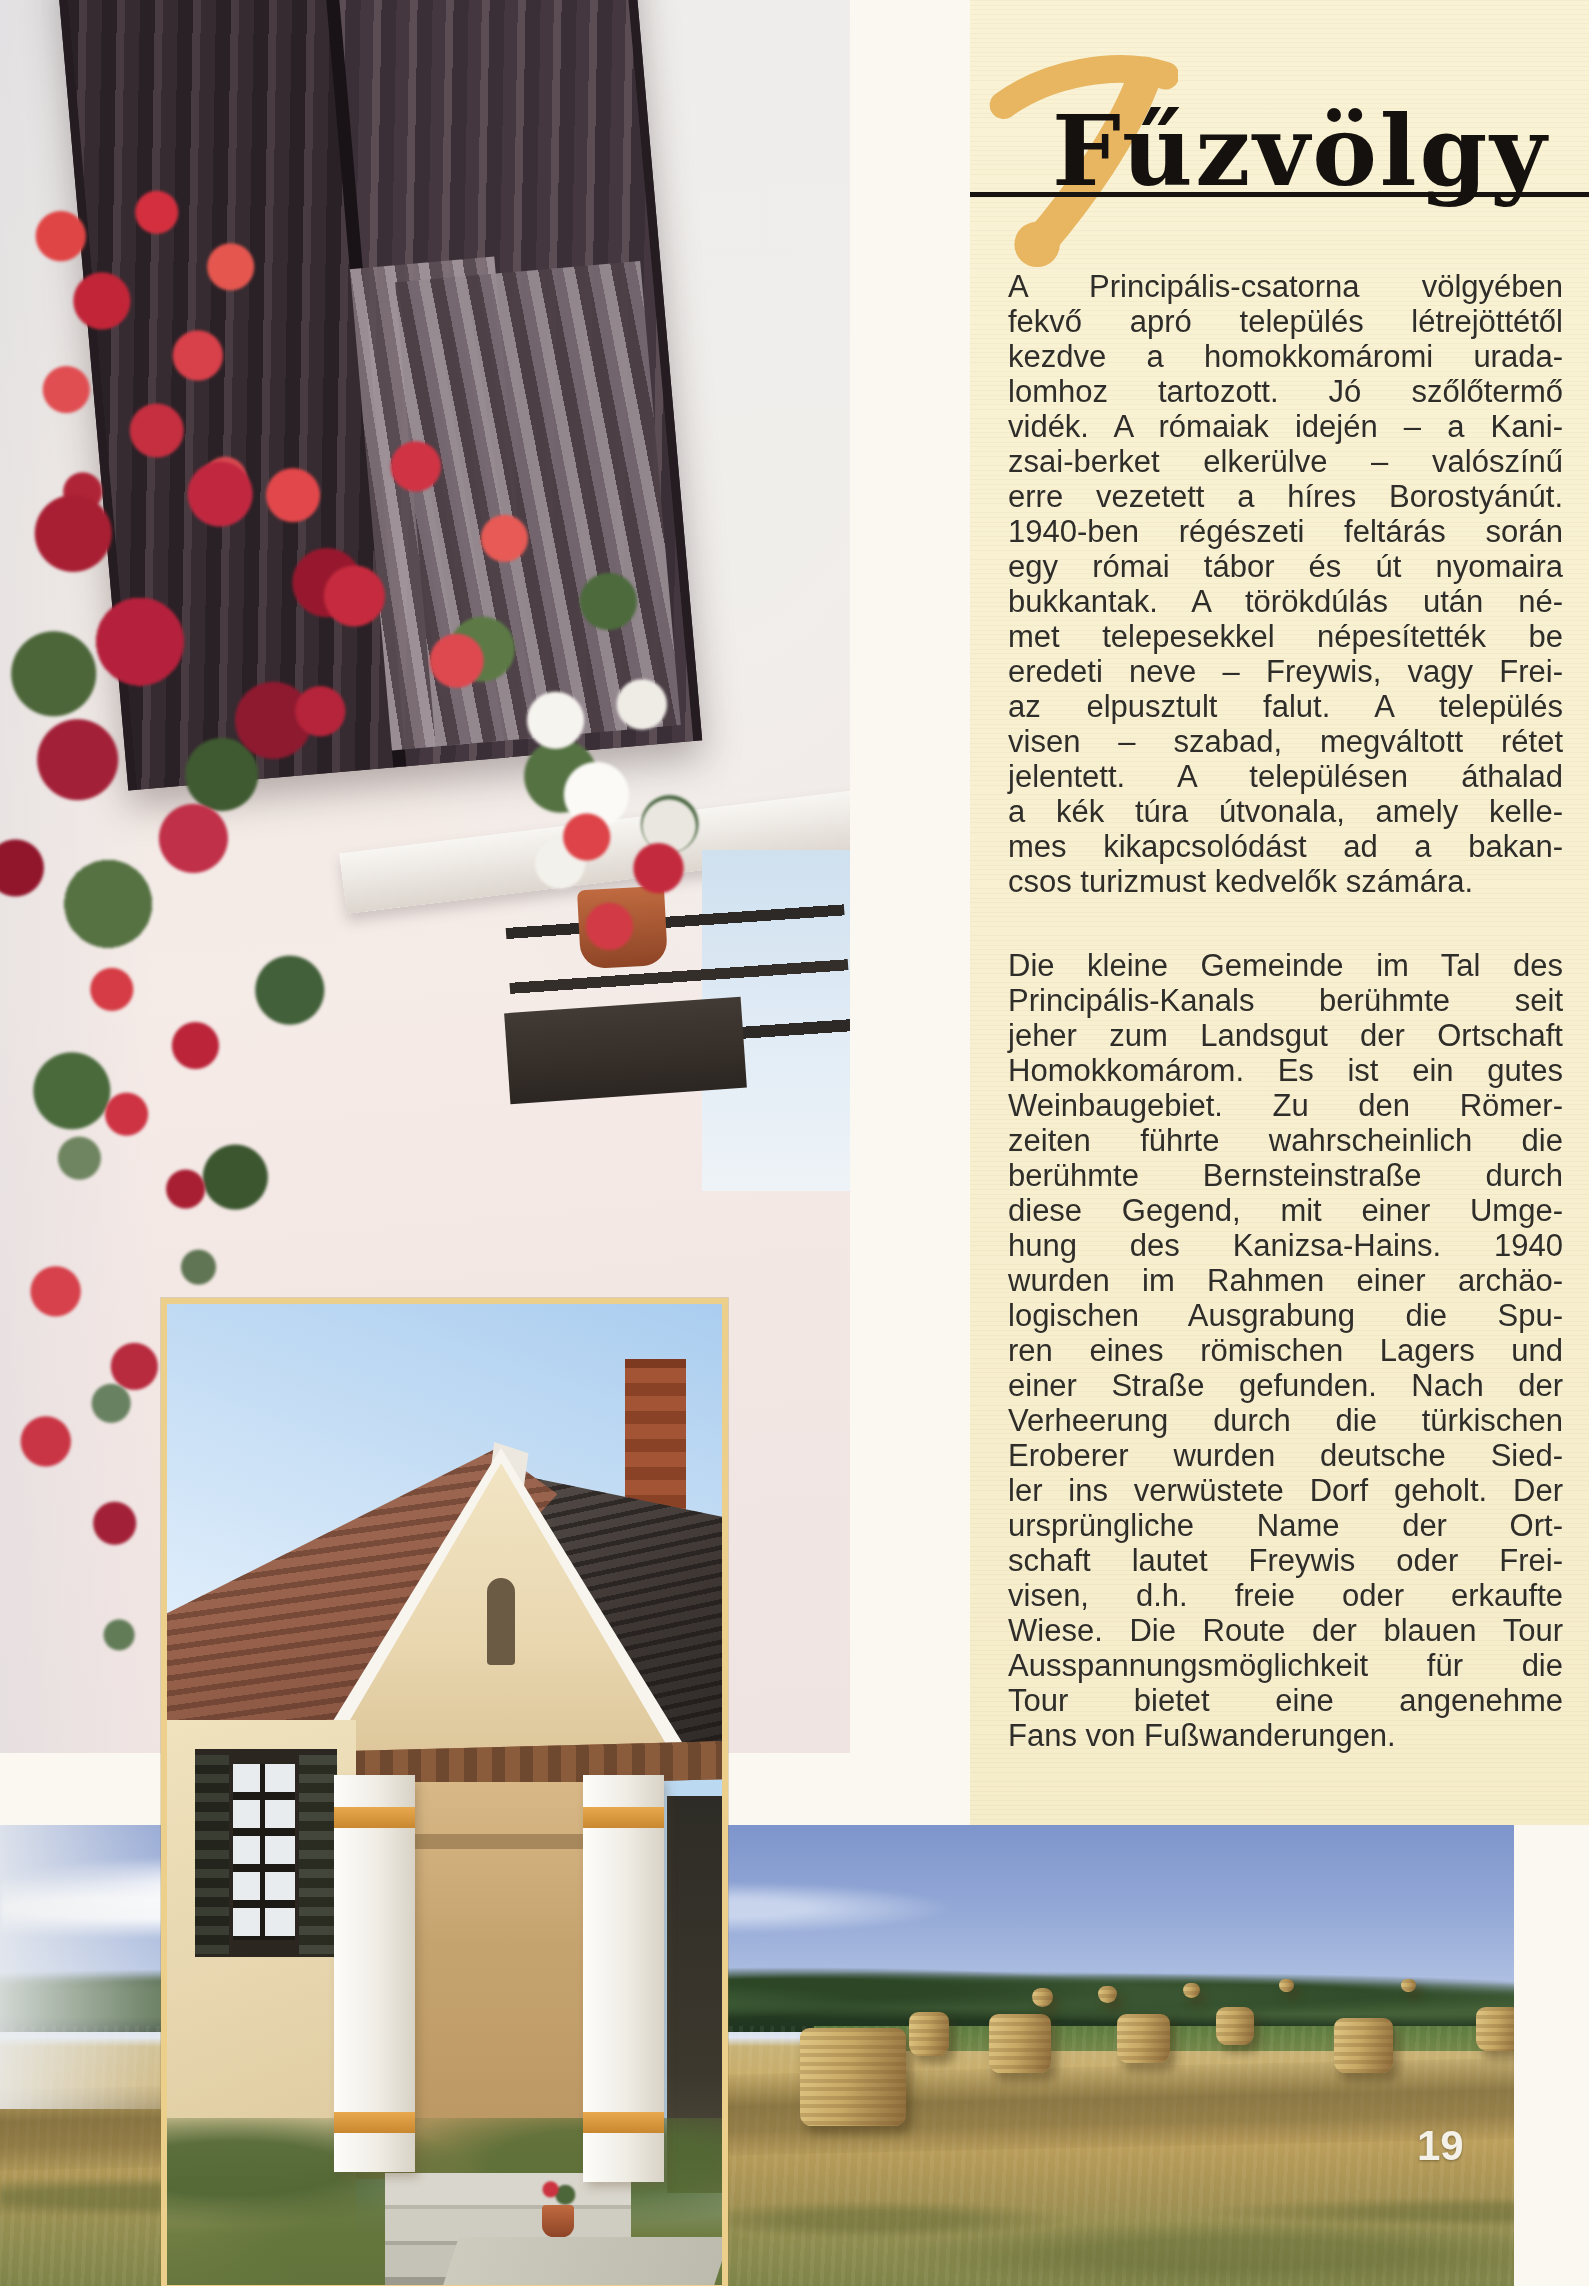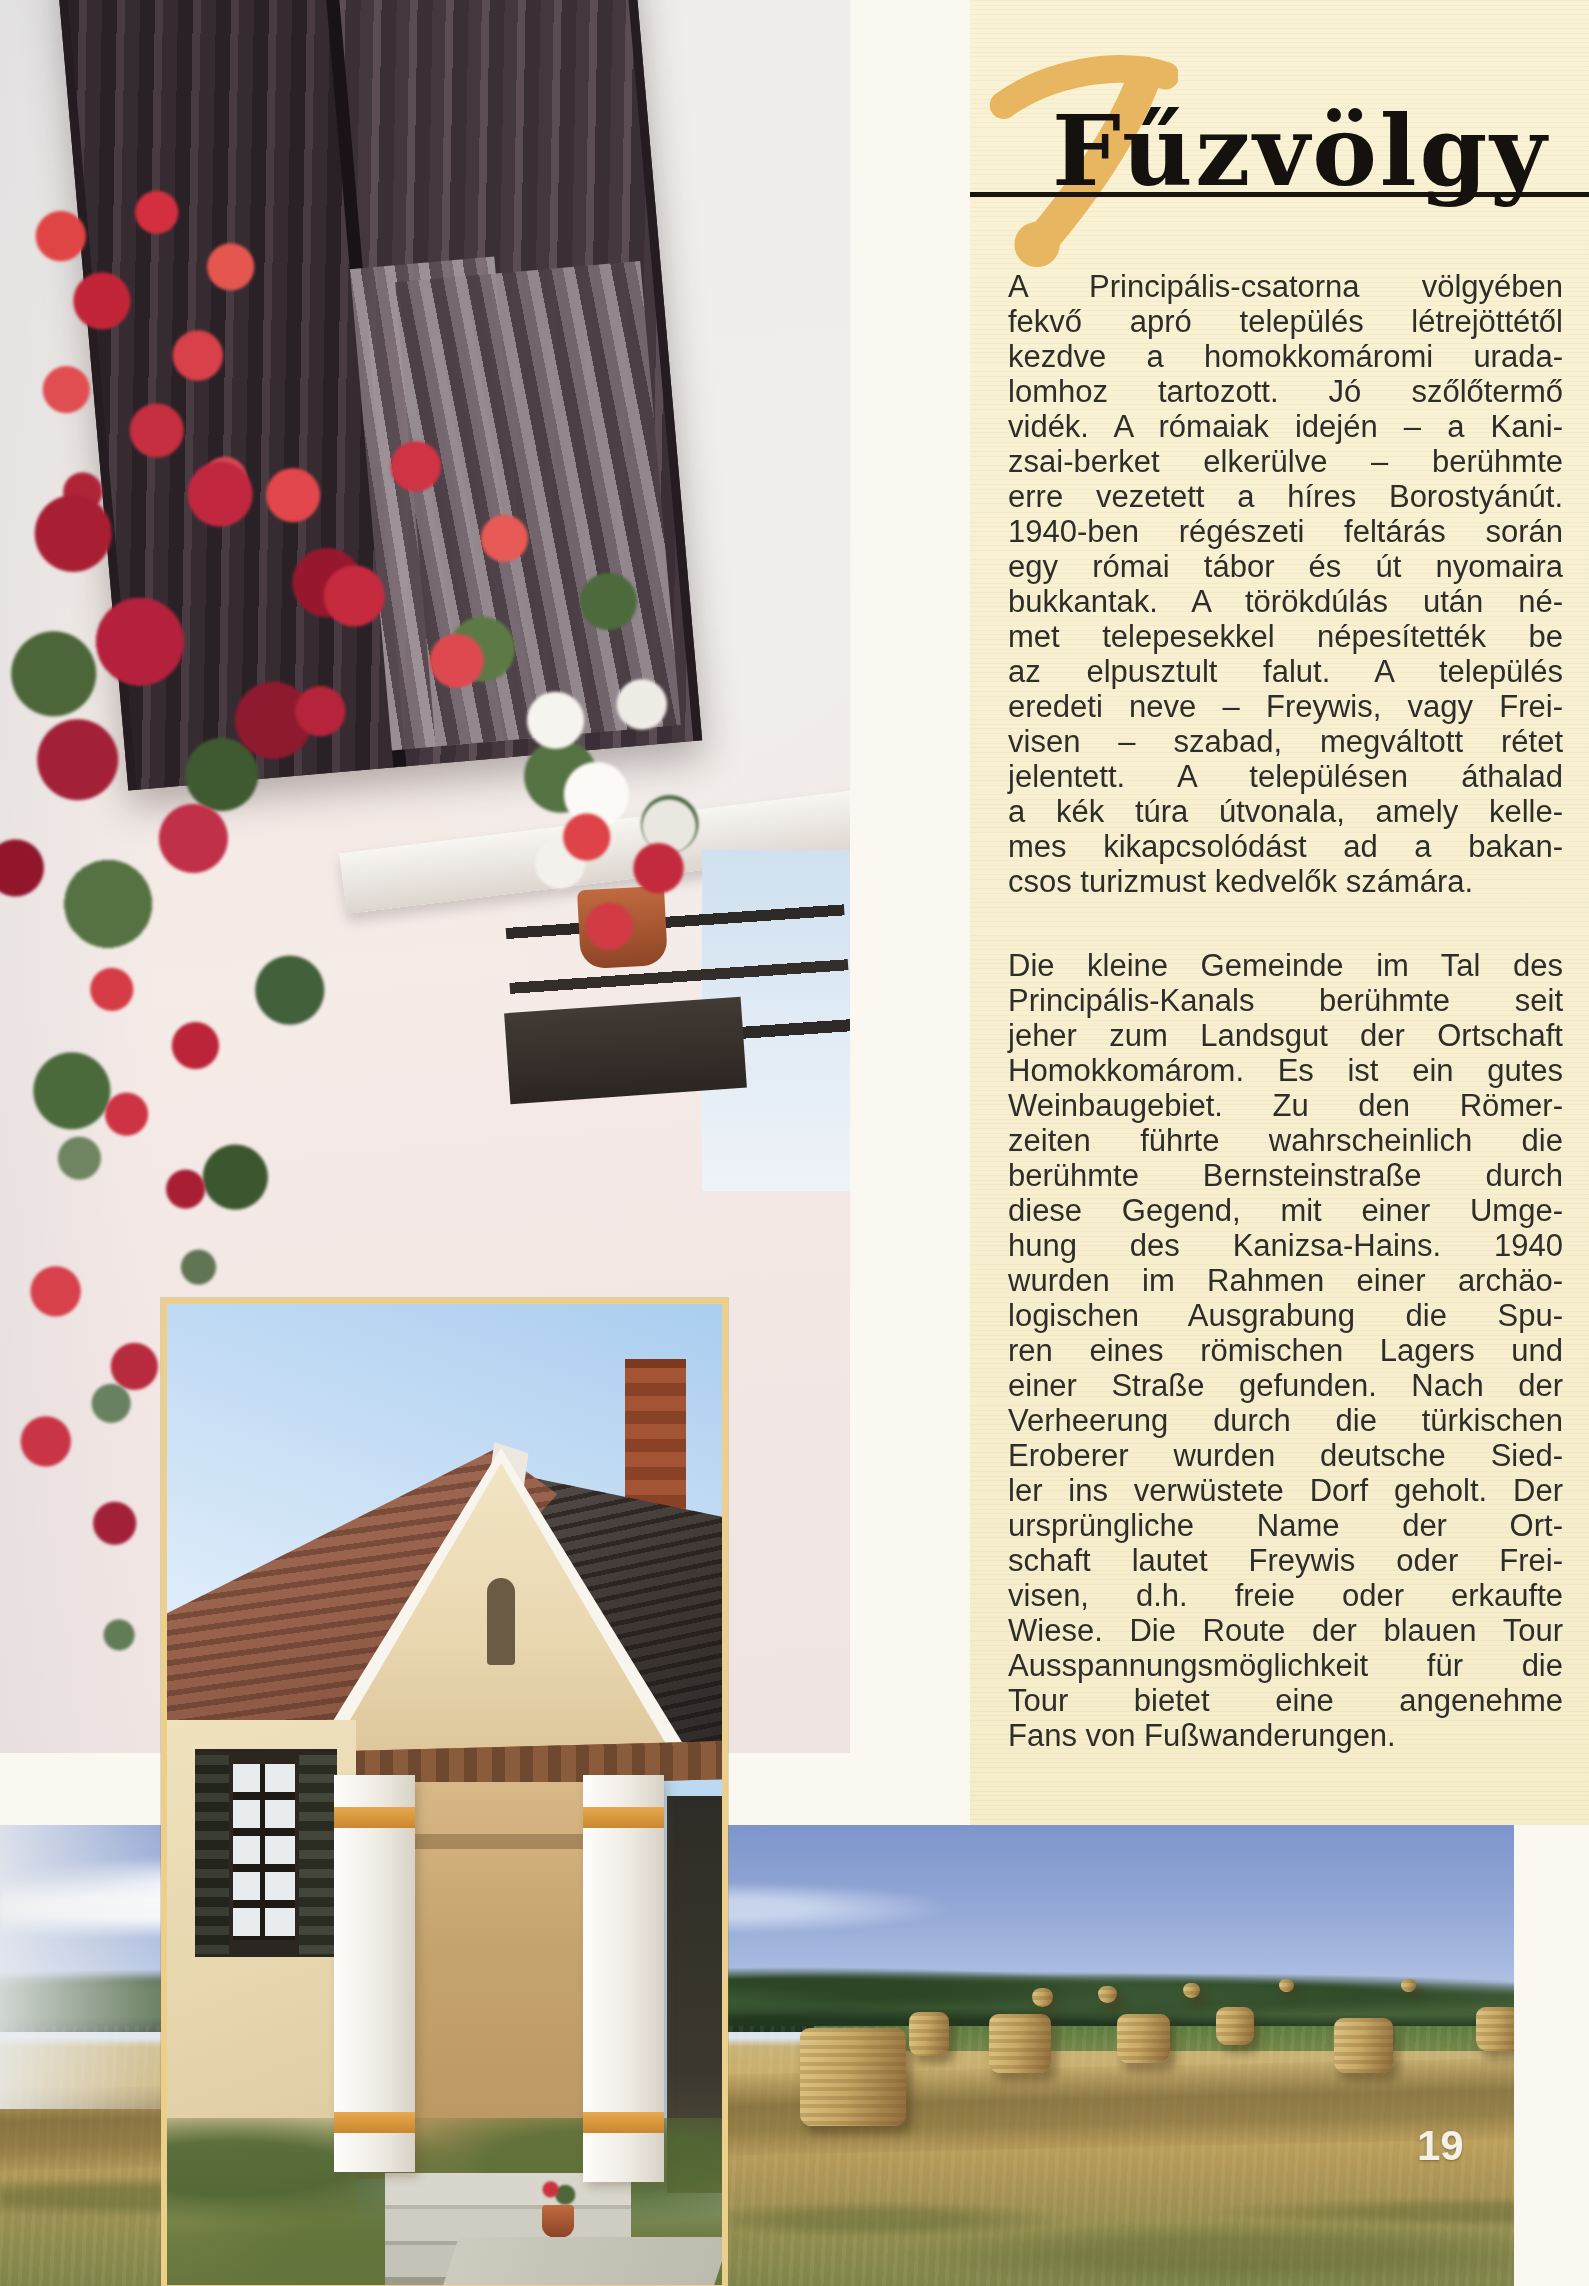--- a/index.html
+++ b/index.html
@@ -339,28 +339,28 @@
       <circle cx="48" cy="203" r="23" fill="#e8b560"></circle>
     </svg>
     <div class="title-rule"></div>
     <h1 class="title">Fűzvölgy</h1>
     <div class="para para-hu">
         <div class="jline">A Principális-csatorna völgyében</div>
         <div class="jline">fekvő apró település létrejöttétől</div>
         <div class="jline">kezdve a homokkomáromi urada-</div>
         <div class="jline">lomhoz tartozott. Jó szőlőtermő</div>
         <div class="jline">vidék. A rómaiak idején – a Kani-</div>
-        <div class="jline">zsai-berket elkerülve – berühmte</div>
+        <div class="jline">zsai-berket elkerülve – valószínű</div>
         <div class="jline">erre vezetett a híres Borostyánút.</div>
         <div class="jline">1940-ben régészeti feltárás során</div>
         <div class="jline">egy római tábor és út nyomaira</div>
         <div class="jline">bukkantak. A törökdúlás után né-</div>
         <div class="jline">met telepesekkel népesítették be</div>
+        <div class="jline">eredeti neve – Freywis, vagy Frei-</div>
         <div class="jline">az elpusztult falut. A település</div>
-        <div class="jline">eredeti neve – Freywis, vagy Frei-</div>
         <div class="jline">visen – szabad, megváltott rétet</div>
         <div class="jline">jelentett. A településen áthalad</div>
         <div class="jline">a kék túra útvonala, amely kelle-</div>
         <div class="jline">mes kikapcsolódást ad a bakan-</div>
         <div class="jline">csos turizmust kedvelők számára.</div>
       </div>
     <div class="para para-de">
         <div class="jline">Die kleine Gemeinde im Tal des</div>
         <div class="jline">Principális-Kanals berühmte seit</div>
         <div class="jline">jeher zum Landsgut der Ortschaft</div>

